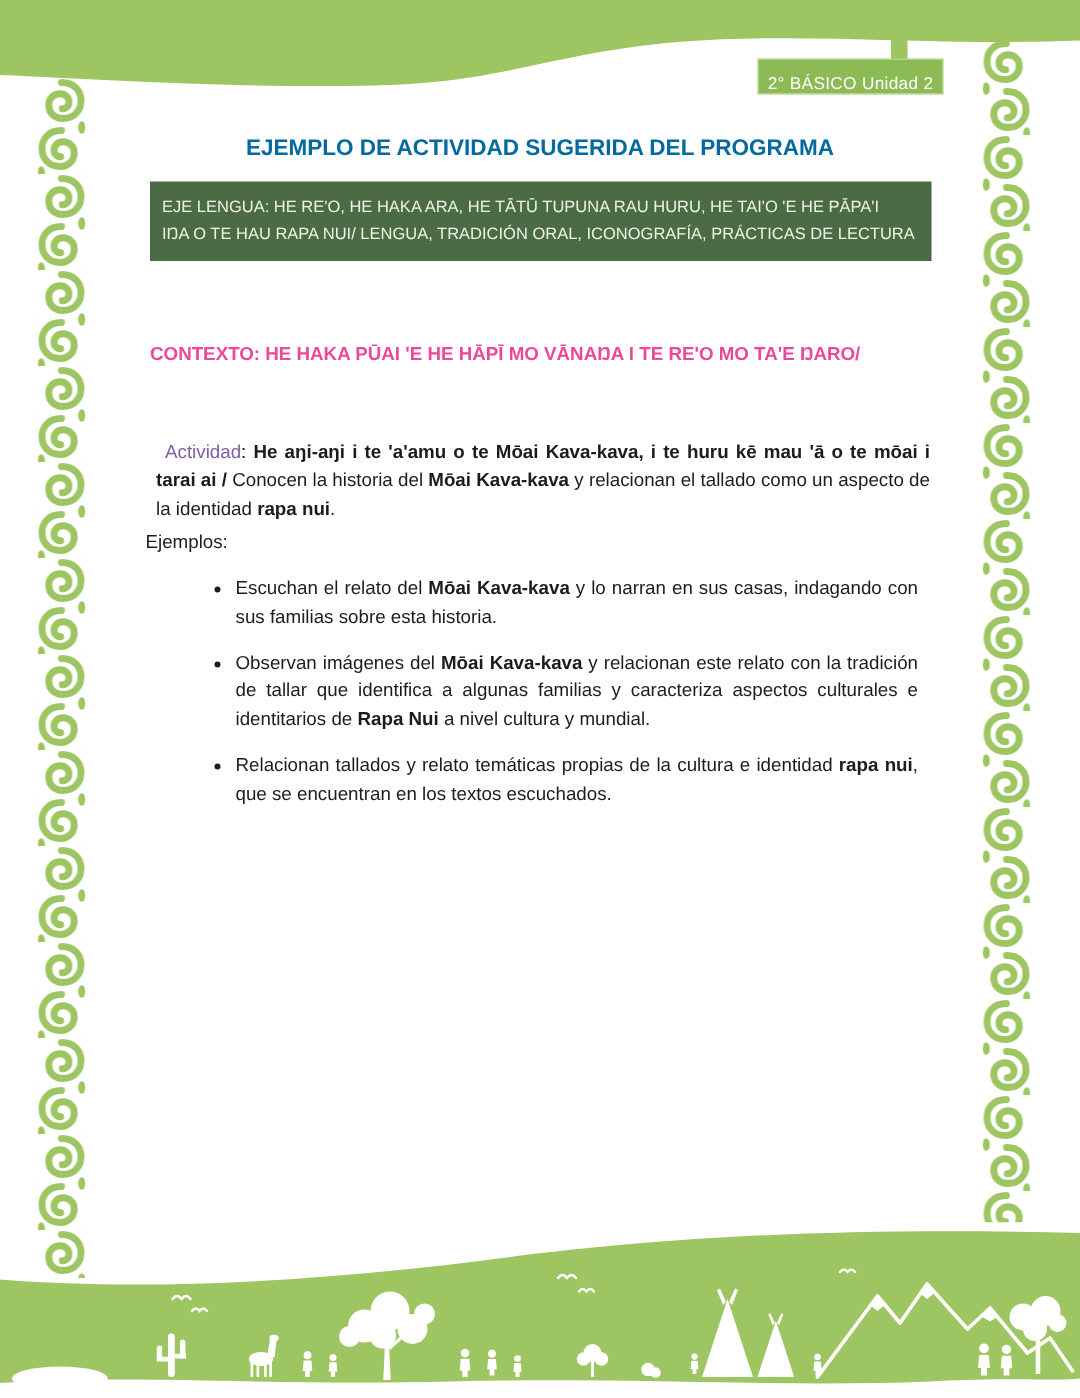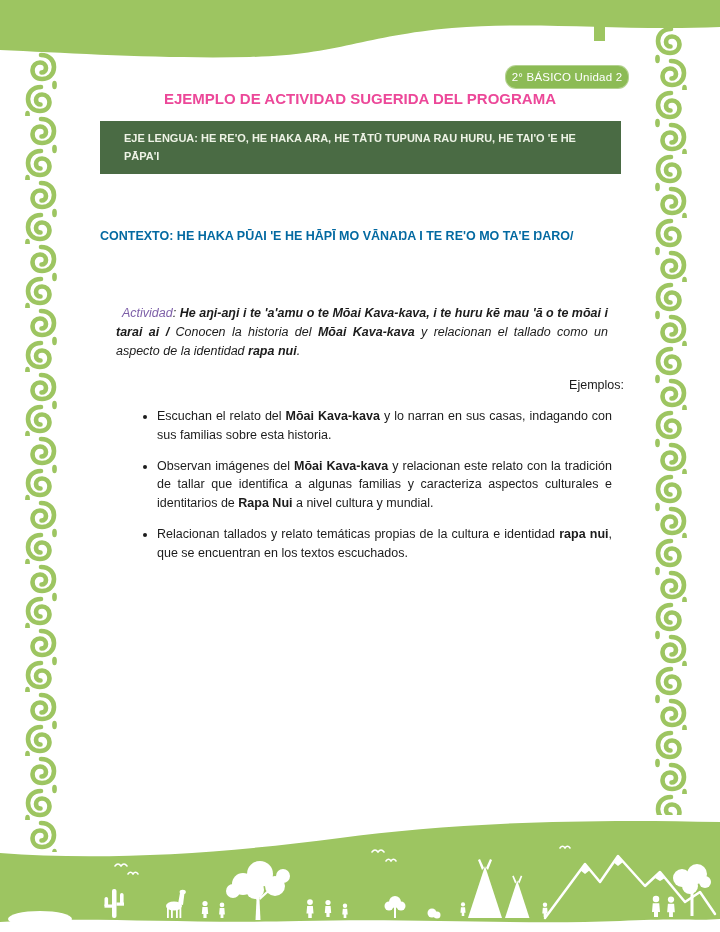--- a/index.html
+++ b/index.html
@@ -5,52 +5,51 @@
   html,body{margin:0;padding:0;background:#ffffff;}
   .page{
     position:relative;width:720px;height:932px;overflow:hidden;background:#fff;
     font-family:"Liberation Sans","DejaVu Sans",sans-serif;color:#1c1c1c;
   }
   svg{display:block;}
   
   .header-wave{position:absolute;top:0;left:0;}
   .unit-badge{
     position:absolute;top:39px;left:505px;width:122px;height:22px;
-    background:#8cbb55;border:1px solid rgba(255,255,255,.35);border-radius:11px;
-    color:#fff;font-size:11.5px;display:flex;align-items:center;justify-content:center;
+    background:#8cbb55;border:1px solid rgba(255,255,255,.35);border-radius:0;
+    color:#fff;font-size:11.5px;display:flex;align-items:flex-end;justify-content:center;
     letter-spacing:.2px;
-    margin-top:26px;
   }
   .badge-tab{position:absolute;top:26px;left:594px;width:11px;height:15px;background:#9dc561;}
   
   .border-left{position:absolute;top:52px;left:25px;}
   .border-right{position:absolute;top:26px;left:655px;}
   
   .page-title{
     position:absolute;top:90px;left:60px;width:600px;margin:0;
-    text-align:center;font-size:15px;font-weight:bold;color:#ec4899;
+    text-align:center;font-size:15px;font-weight:bold;color:#0369a1;
   }
   
   .eje-box{
     position:absolute;top:121px;left:100px;width:521px;box-sizing:border-box;
-    background:#4a6b44;color:#eef3e6;font-weight:bold;font-size:11px;
-    line-height:1.6;padding:9px 24px;
+    background:#4a6b44;color:#eef3e6;font-weight:normal;font-size:11px;
+    line-height:1.6;padding:9px 8px;
   }
   
   .contexto{
     position:absolute;top:226px;left:100px;width:530px;
-    color:#0369a1;font-weight:bold;font-size:12.5px;line-height:1.6;
+    color:#ec4899;font-weight:bold;font-size:12.5px;line-height:1.6;
   }
   
   .content{
     position:absolute;top:288px;left:100px;width:524px;
     font-size:12.5px;line-height:1.5;
   }
-  .activity-par{text-align:justify;text-indent:6px;margin:16px;font-style:italic;}
-  .examples-label{margin:2px 0 0 -3px;text-align:right;}
+  .activity-par{text-align:justify;text-indent:6px;margin:4px;}
+  .examples-label{margin:2px 0 0 -3px;}
   .b{font-weight:bold;}
   .purple{color:#7d5fa8;}
   ul.examples{margin:6px 0 0 0;padding-left:45px;}
   ul.examples li{text-align:justify;padding-left:0;margin:12px;}
   
   .footer-landscape{position:absolute;left:0;bottom:0;}
 </style>
 </head>
 <body>
 
@@ -87,20 +86,21 @@
         <ellipse cx="29.5" cy="63" rx="2.4" ry="4.2" fill="#9dc561"></ellipse>
       </pattern>
     </defs>
     <rect width="32" height="789" fill="url(#koruR)"></rect>
   </svg>
 
   <h1 class="page-title">EJEMPLO DE ACTIVIDAD SUGERIDA DEL PROGRAMA</h1>
 
   <div class="eje-box">
     <div>EJE LENGUA: HE RE'O, HE HAKA ARA, HE TĀTŪ TUPUNA RAU HURU, HE TAI'O 'E HE PĀPA'I</div>
+    <div>IŊA O TE HAU RAPA NUI/ LENGUA, TRADICIÓN ORAL, ICONOGRAFÍA, PRÁCTICAS DE LECTURA</div>
   </div>
 
   <div class="contexto">
     <div>CONTEXTO: HE HAKA PŪAI 'E HE HĀPĪ MO VĀNAŊA I TE RE'O MO TA'E ŊARO/</div>
   </div>
 
   <div class="content">
     <p class="activity-par"><span class="purple">Actividad</span><span>: </span><span class="b">He aŋi-aŋi i te 'a'amu o te Mōai Kava-kava, i te huru kē mau 'ā o te mōai i tarai ai / </span><span>Conocen la historia del </span><span class="b">Mōai Kava-kava</span><span> y relacionan el tallado como un aspecto de la identidad </span><span class="b">rapa nui</span><span>.</span></p>
 
     <p class="examples-label">Ejemplos:</p>

